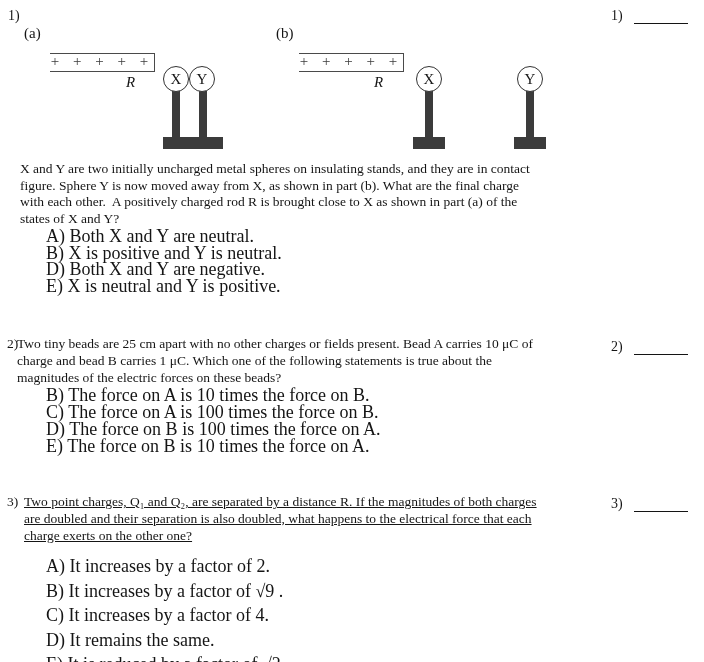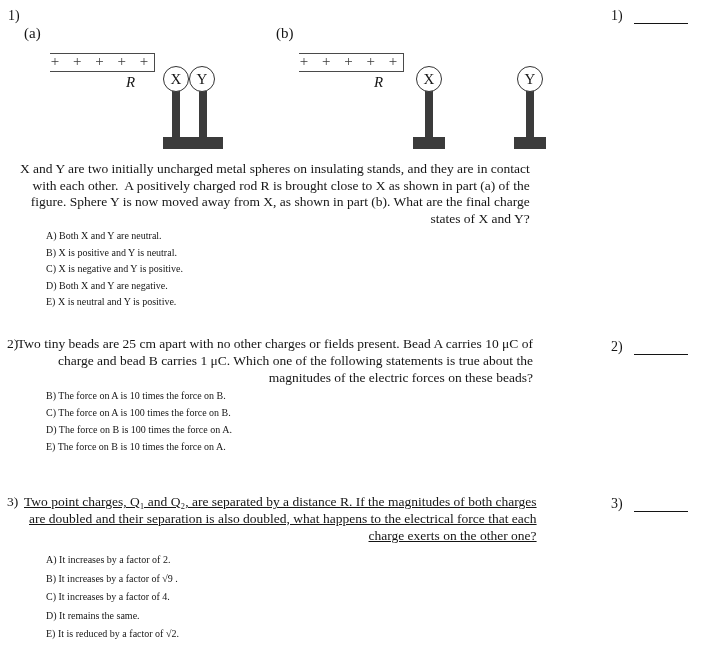--- a/index.html
+++ b/index.html
@@ -36,26 +36,26 @@
     font-size:15px; z-index:2;
   }
   .stand-bar { background:#3b3b3b; width:8px; z-index:1; }
   .stand-base { background:#3b3b3b; z-index:1; }
 
   .blank { display:flex; align-items:flex-end; height:18px; }
   .blank .lbl { font-size:14px; white-space:pre; }
   .blank .line { width:54px; border-bottom:1.4px solid #141414; height:14px; margin-left:11px; }
 
   .stem { font-size:13.5px; }
-  .stem > div { white-space:pre;text-align:right; }
+  .stem > div { white-space:pre; }
   .lh17 > div { line-height:17px; }
   .lh165 > div { line-height:16.5px; }
-  .choices { font-size:10px; }
+  .choices { font-size:18px; }
   .choices > div { white-space:pre; }
-  .lh185 > div { line-height:18.5px; }
+  .lh185 > div { line-height:18.5px;margin-top:6px; }
 </style>
 </head>
 <body>
 
 <div class="page">
 
   <div class="abs qnum" style="left:8px; top:8px;">1)</div>
 
   <div>
     <div class="abs fig-label" style="left:24px; top:25px;">(a)</div>
@@ -106,28 +106,27 @@
     <span class="lbl">2)</span>
     <span class="line"></span>
   </div>
   <div class="abs blank" style="left:611px; top:494px;">
     <span class="lbl">3)</span>
     <span class="line"></span>
   </div>
 
   <div class="abs stem lh165" style="left:20px; top:161px;">
     <div>X and Y are two initially uncharged metal spheres on insulating stands, and they are in contact</div>
+    <div>figure. Sphere Y is now moved away from X, as shown in part (b). What are the final charge</div>
     <div>with each other.  A positively charged rod R is brought close to X as shown in part (a) of the</div>
-    <div>figure. Sphere Y is now moved away from X, as shown in part (b). What are the final charge</div>
     <div>states of X and Y?</div>
   </div>
   <div class="abs choices lh165" style="left:46px; top:228px;">
     <div>A) Both X and Y are neutral.</div>
     <div>B) X is positive and Y is neutral.</div>
-    <div>C) X is negative and Y is positive.</div>
     <div>D) Both X and Y are negative.</div>
     <div>E) X is neutral and Y is positive.</div>
   </div>
 
   <div class="abs stem" style="left:7px; top:335px; line-height:17px;">2)</div>
   <div class="abs stem lh17" style="left:17px; top:335px;">
     <div>Two tiny beads are 25 cm apart with no other charges or fields present. Bead A carries 10 μC of</div>
     <div>charge and bead B carries 1 μC. Which one of the following statements is true about the</div>
     <div>magnitudes of the electric forces on these beads?</div>
   </div>

